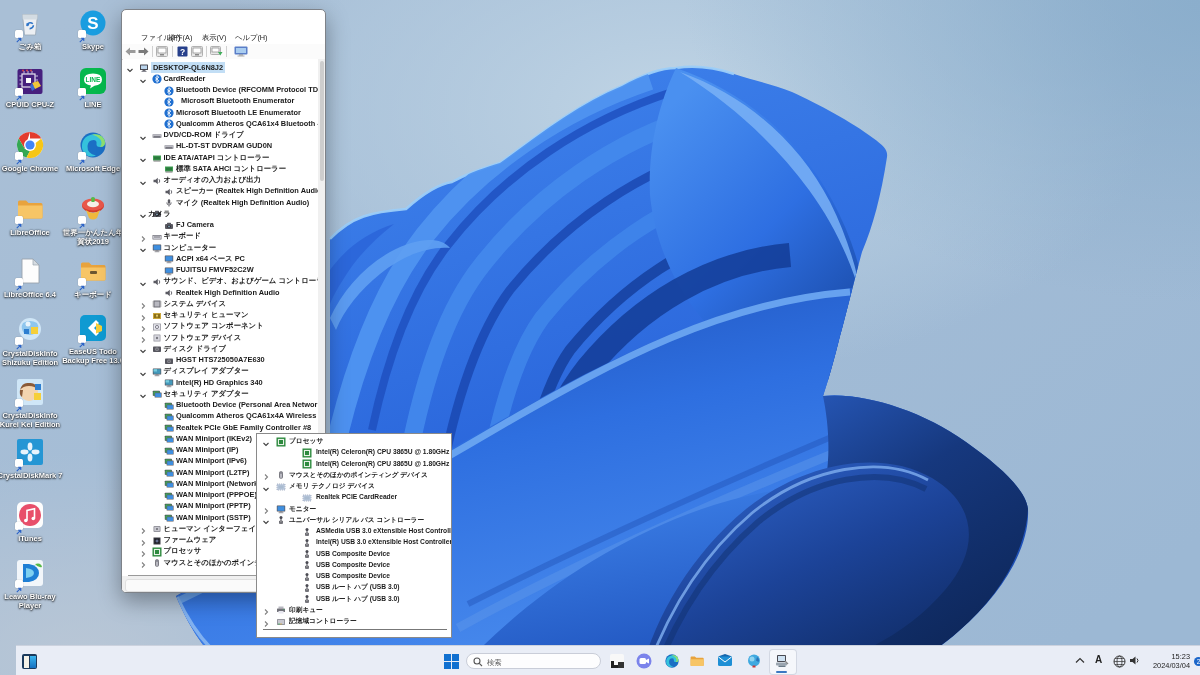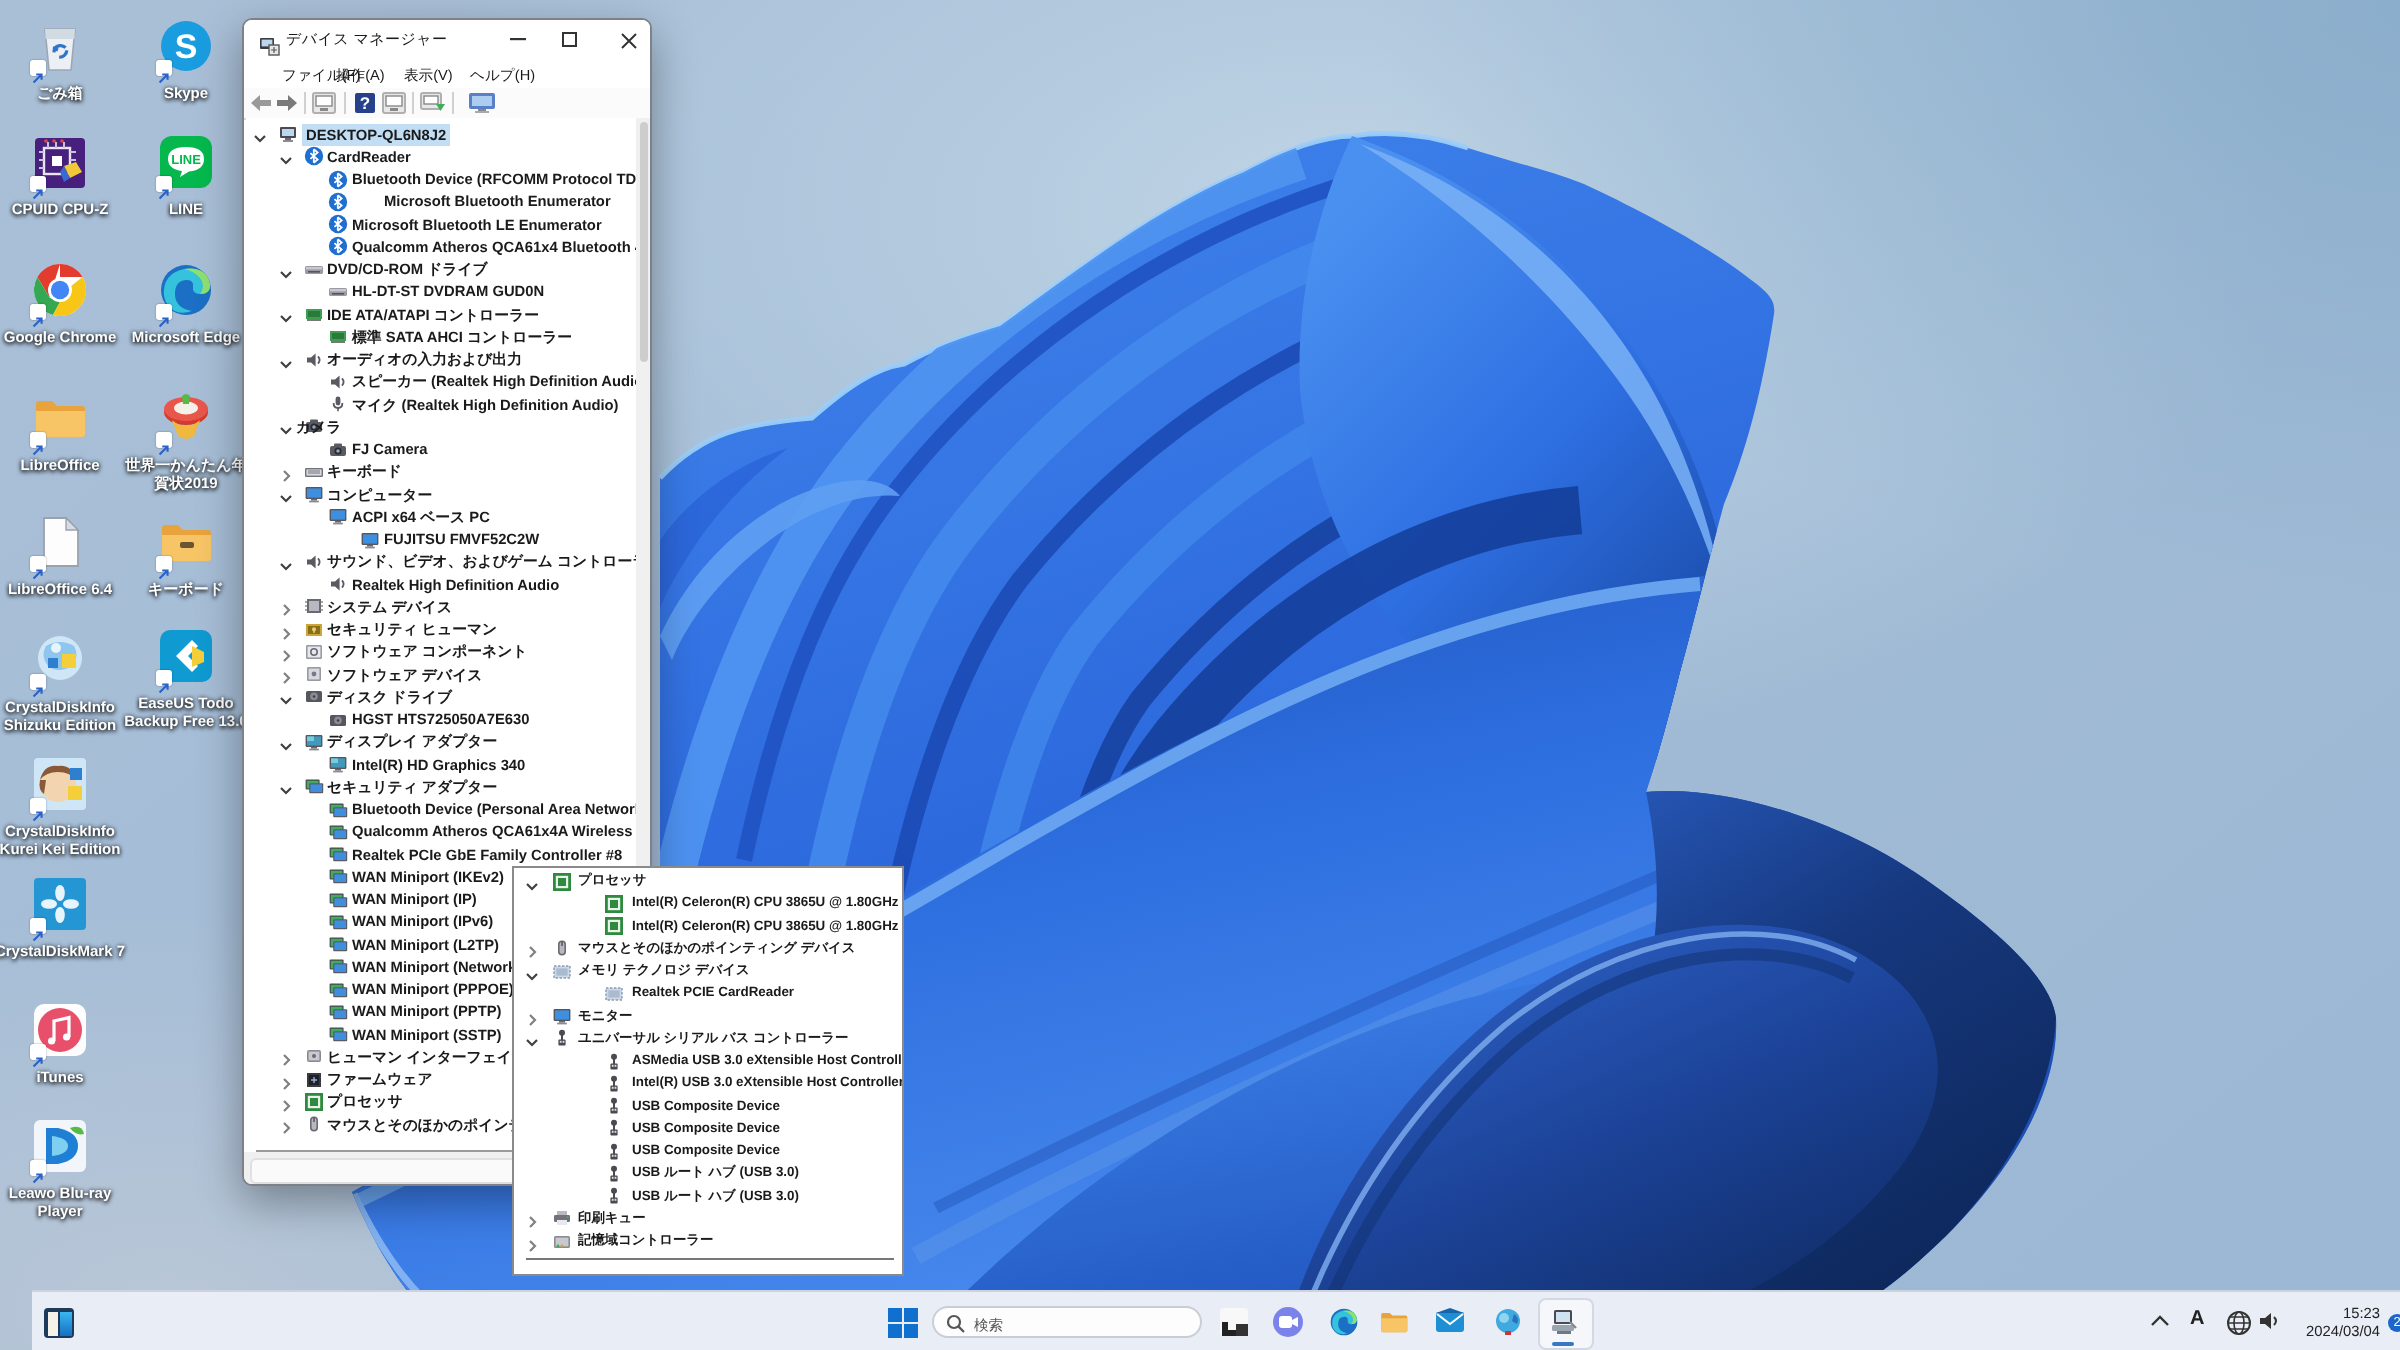--- a/index.html
+++ b/index.html
@@ -250,38 +250,20 @@
 <div class="dicon" style="left:15px;top:558px;width:30px;height:30px"><svg width="30" height="30" viewBox="0 0 30 30">
         <rect x="2" y="2" width="26" height="26" rx="3" fill="#f2f6fa"></rect>
         <path d="M8 6 L8 24 L14 24 Q24 22 24 15 Q24 8 14 6 Z" fill="#1f7fd4"></path>
         <path d="M11 10 L11 20 Q19 19 19 15 Q19 11 11 10 Z" fill="#7fd0f0"></path>
         <path d="M20 6 Q26 4 27 9 Q23 10 20 6 Z" fill="#57b947"></path>
       </svg><div class="badge" style="left:0px;top:22px"><svg width="8" height="8" viewBox="0 0 9 9">
           <path d="M2 7 L6.5 2.5 M3.5 2.5 L6.5 2.5 L6.5 5.5" stroke="#2a62c8" stroke-width="1.2" fill="none"></path>
         </svg></div></div>
 <div class="lbl" style="left:-8px;top:592px">Leawo Blu-ray<br>Player</div>
 <div class="abs" style="left:121px;top:9px;width:205px;height:584px;background:#fff;border:1px solid #7e8288;border-radius:5px;box-shadow:0 8px 22px rgba(0,0,0,.35);box-sizing:border-box;overflow:hidden">
-<div class="abs" style="left:0;top:0;width:100%;height:20px;background:#fff">
-<div class="abs" style="left:7px;top:4.5px"><svg width="11" height="11" viewBox="0 0 11 11">
-            <rect x="1" y="2" width="7" height="5.5" rx="0.5" fill="#3a3a42"></rect>
-            <rect x="1.8" y="2.8" width="5.4" height="3.4" fill="#bcd6ee"></rect>
-            <rect x="5.5" y="5.5" width="5" height="5" fill="#e8e8e8" stroke="#555" stroke-width="0.7"></rect>
-            <path d="M6.5 8 H9.5 M8 6.5 V9.5" stroke="#555" stroke-width="0.6"></path>
-          </svg></div>
-<span class="abs" style="left:21px;top:5px;font-size:7.5px;color:#1a1a1a;letter-spacing:0.2px">デバイス マネージャー</span>
-<svg class="abs" style="left:133px;top:9px" width="10" height="2">
-          <rect width="8" height="1.1" fill="#333"></rect>
-        </svg>
-<svg class="abs" style="left:159px;top:6px" width="8" height="8">
-          <rect x="0.5" y="0.5" width="6.5" height="6.5" fill="none" stroke="#333" stroke-width="1"></rect>
-        </svg>
-<svg class="abs" style="left:188px;top:5.5px" width="9" height="9">
-          <path d="M1 1 L8 8 M8 1 L1 8" stroke="#333" stroke-width="1"></path>
-        </svg>
-</div>
 <div class="abs" style="left:0;top:20px;width:100%;height:14px;background:#fff;font-size:7.3px;color:#1a1a1a">
 <span class="abs" style="left:19px;top:3px">ファイル(F)</span>
 <span class="abs" style="left:46px;top:3px">操作(A)</span>
 <span class="abs" style="left:80px;top:3px">表示(V)</span>
 <span class="abs" style="left:113px;top:3px">ヘルプ(H)</span>
 </div>
 <div class="abs" style="left:0;top:34px;width:100%;height:15px;background:#fbfbfb;border-bottom:1px solid #d9d9d9">
 <svg class="abs" style="left:3px;top:3px" width="11" height="9">
           <path d="M5 0.5 L0.5 4.5 L5 8.5 L5 6 L10.5 6 L10.5 3 L5 3 Z" fill="#9a9a9a"></path>
         </svg>
@@ -346,21 +328,21 @@
               <circle cx="5" cy="5" r="4.6" fill="#1f6fd0"></circle>
               <path d="M4.9 1.6 L4.9 8.4 M4.9 1.6 L6.8 3.2 L3.2 6.4 M4.9 8.4 L6.8 6.8 L3.2 3.6" stroke="#fff" stroke-width="0.9" fill="none"></path>
             </svg></span>
           <span class="rtx" style="left:53px;font-size:7.4px">Bluetooth Device (RFCOMM Protocol TDI)</span>
         </div>
 <div class="row" style="left:0;top:36.35px;width:100%">
           <span class="ric" style="left:41px"><svg width="10" height="10" viewBox="0 0 10 10">
               <circle cx="5" cy="5" r="4.6" fill="#1f6fd0"></circle>
               <path d="M4.9 1.6 L4.9 8.4 M4.9 1.6 L6.8 3.2 L3.2 6.4 M4.9 8.4 L6.8 6.8 L3.2 3.6" stroke="#fff" stroke-width="0.9" fill="none"></path>
             </svg></span>
-          <span class="rtx" style="left:69px;font-size:7.4px">Microsoft Bluetooth Enumerator</span>
+          <span class="rtx" style="left:58px;font-size:7.4px">Microsoft Bluetooth Enumerator</span>
         </div>
 <div class="row" style="left:0;top:47.6px;width:100%">
           <span class="ric" style="left:41px"><svg width="10" height="10" viewBox="0 0 10 10">
               <circle cx="5" cy="5" r="4.6" fill="#1f6fd0"></circle>
               <path d="M4.9 1.6 L4.9 8.4 M4.9 1.6 L6.8 3.2 L3.2 6.4 M4.9 8.4 L6.8 6.8 L3.2 3.6" stroke="#fff" stroke-width="0.9" fill="none"></path>
             </svg></span>
           <span class="rtx" style="left:53px;font-size:7.4px">Microsoft Bluetooth LE Enumerator</span>
         </div>
 <div class="row" style="left:0;top:58.85px;width:100%">
           <span class="ric" style="left:41px"><svg width="10" height="10" viewBox="0 0 10 10">
@@ -478,21 +460,21 @@
         </div>
 <div class="row" style="left:0;top:193.85px;width:100%">
           <span class="ric" style="left:41px"><svg width="10" height="10" viewBox="0 0 10 10">
               <rect x="0.8" y="1.5" width="8.4" height="6" rx="0.6" fill="#56565e"></rect>
               <rect x="1.5" y="2.2" width="7" height="4.6" fill="#3f8fe0"></rect>
               <rect x="3.5" y="7.5" width="3" height="0.8" fill="#6a6a72"></rect>
               <rect x="2.6" y="8.3" width="4.8" height="0.9" fill="#8a8a92"></rect>
             </svg></span>
           <span class="rtx" style="left:53px;font-size:7.4px">ACPI x64 ベース PC</span>
         </div>
-<div class="row" style="left:16px;top:205.1px;width:100%">
+<div class="row" style="left:0;top:205.1px;width:100%">
           <span class="ric" style="left:41px"><svg width="10" height="10" viewBox="0 0 10 10">
               <rect x="0.8" y="1.5" width="8.4" height="6" rx="0.6" fill="#56565e"></rect>
               <rect x="1.5" y="2.2" width="7" height="4.6" fill="#3f8fe0"></rect>
               <rect x="3.5" y="7.5" width="3" height="0.8" fill="#6a6a72"></rect>
               <rect x="2.6" y="8.3" width="4.8" height="0.9" fill="#8a8a92"></rect>
             </svg></span>
           <span class="rtx" style="left:53px;font-size:7.4px">FUJITSU FMVF52C2W</span>
         </div>
 <div class="row" style="left:0;top:216.35px;width:100%">
           <span class="rch" style="left:15.5px"><svg width="8" height="8" viewBox="0 0 8 8">

